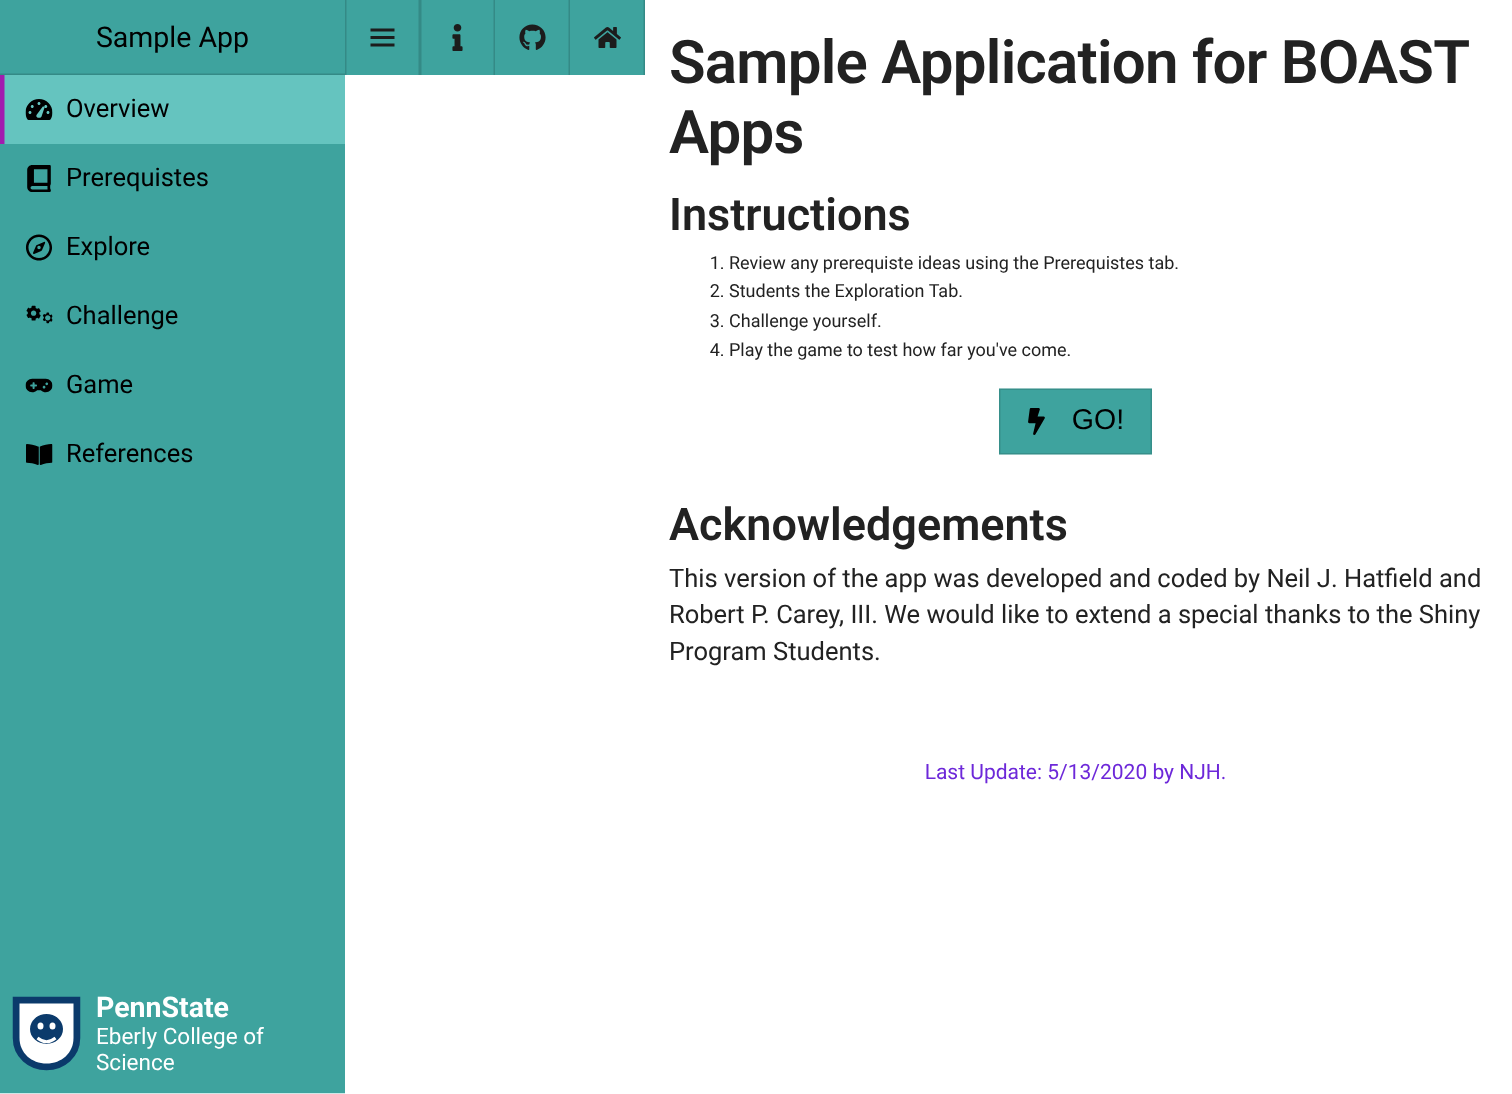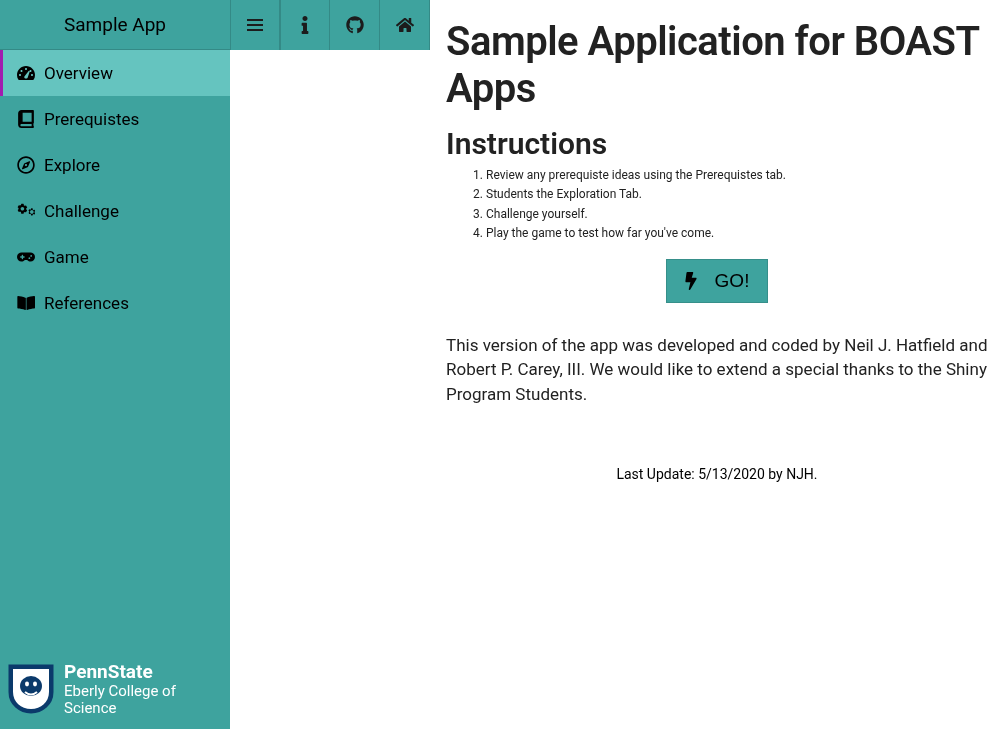--- a/index.html
+++ b/index.html
@@ -155,21 +155,21 @@
       cursor: pointer;
       display: inline-flex;
       align-items: center;
       gap: 18px;
     }
     .go-btn svg { width: 12px; height: 18px; fill: #000; }
 
     .last-update {
       text-align: center;
       font-size: 14px;
-      color: #000000;
+      color: #6d28d9;
       margin-top: 60px;
     }
   </style>
 </head>
 <body>
 
 <aside class="sidebar">
   <div class="sidebar-header">Sample App</div>
   <ul class="sidebar-menu">
 
@@ -291,17 +291,18 @@
 
     <div class="go-wrap">
       <button class="go-btn">
         <svg viewBox="0 0 320 512">
             <path d="M296 160H180.6l42.6-129.8C227.2 15 215.7 0 200 0H56C44 0 33.8 8.9 32.2 20.8l-32 240C-1.7 275.2 9.5 288 24 288h118.7L96.6 482.5c-3.6 15.2 8 29.5 23.3 29.5 8.4 0 16.4-4.4 20.8-12l176-304c9.3-15.9-2.2-36-20.7-36z"></path>
           </svg>
         <span> GO!</span>
       </button>
     </div>
 
+    <h2>Acknowledgements</h2>
     <p>This version of the app was developed and coded by Neil J. Hatfield and Robert P. Carey, III. We would like to extend a special thanks to the Shiny Program Students.</p>
 
     <div class="last-update">Last Update: 5/13/2020 by NJH.</div>
   </div>
 </div>
 
 </body></html>

